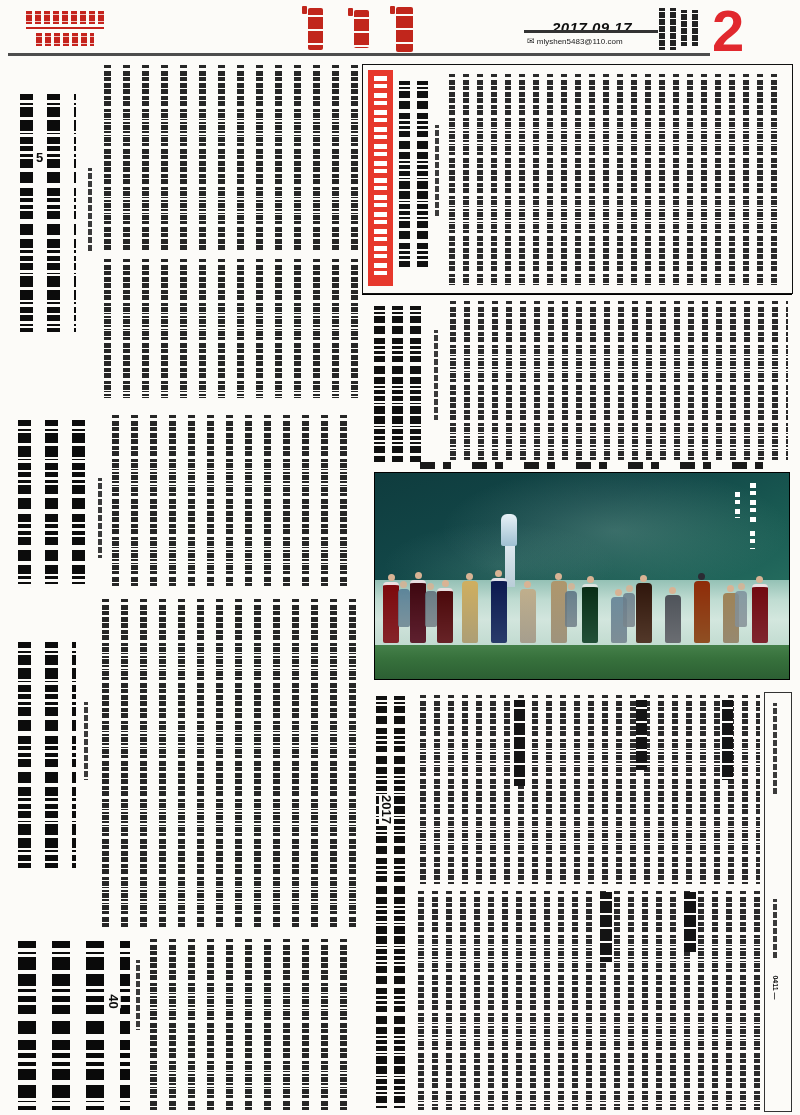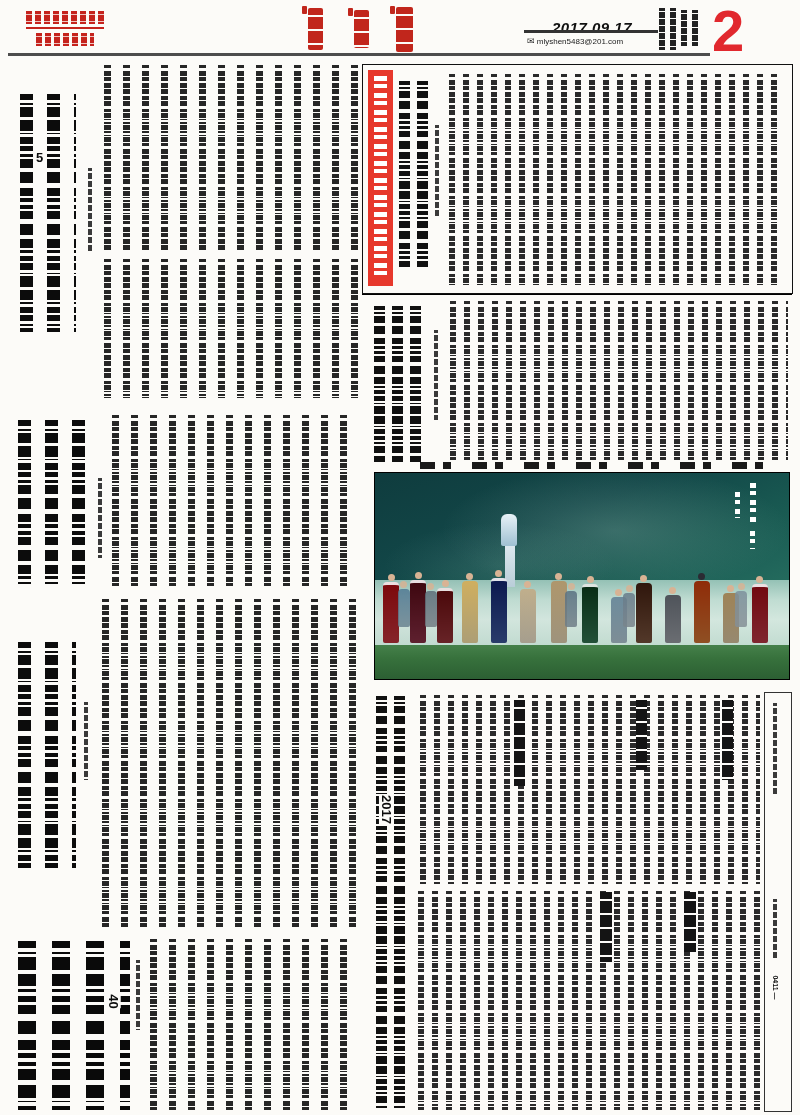--- a/index.html
+++ b/index.html
@@ -90,21 +90,21 @@
       <div class="blk tx-redcall" style="left:54px;top:6px;width:15px;height:38px;"></div>
       <div class="blk" style="left:48px;top:4px;width:5px;height:8px;background:#c1261c;border-radius:1px;"></div>
       <div class="blk tx-redcall" style="left:96px;top:3px;width:17px;height:45px;"></div>
       <div class="blk" style="left:90px;top:2px;width:5px;height:8px;background:#c1261c;border-radius:1px;"></div>
     </div>
 
     <div class="blk date" style="left:528px;top:19px;width:128px;font-style:italic;">2017.09.17</div>
     <div class="blk" style="left:524px;top:30px;width:134px;height:3px;background:#333;"></div>
     <div class="blk email" style="left:527px;top:36px;width:140px;">
       <span style="font-size:9px;">✉</span>
-      <span>mlyshen5483@201.com</span>
+      <span>mlyshen5483@110.com</span>
     </div>
 
     <div class="blk tx-mini" style="left:659px;top:8px;width:18px;height:42px;"></div>
     <div class="blk tx-mini" style="left:681px;top:10px;width:18px;height:36px;"></div>
 
     <div class="blk pageno" style="left:712px;top:2px;">2</div>
 
     <div class="blk" style="left:8px;top:53px;width:702px;height:3px;background:#4d4d4d;"></div>
   </div>
 

